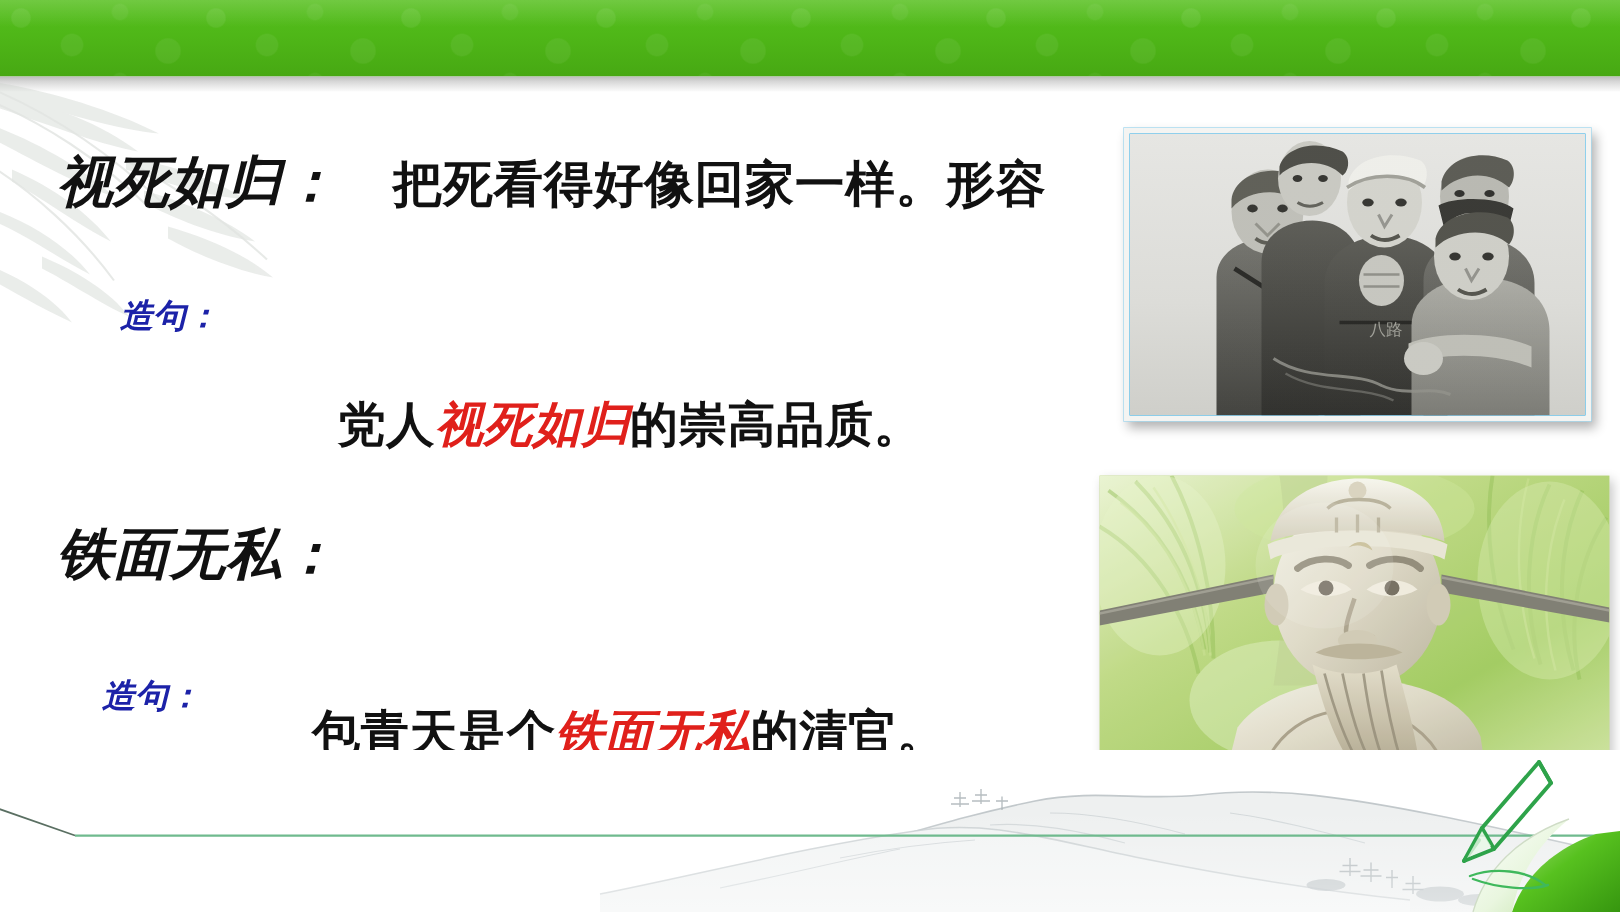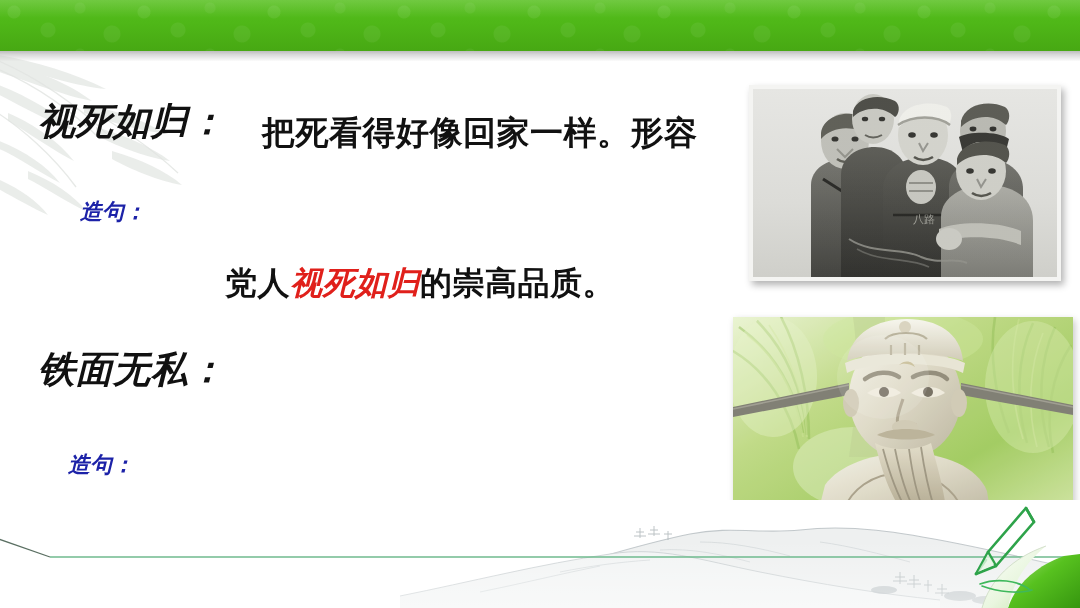--- a/index.html
+++ b/index.html
@@ -100,21 +100,21 @@
     line-height: 50px;
     white-space: nowrap;
   }
   .hl-red {
     color: #e0201b;
     font-style: italic;
   }
 
   
   #term-1        { left: 38px;  top: 82px;  }
-  #defn-1-line-1 { left: 262px; top: 90px;  }
+  #defn-1-line-1 { left: 262px; top: 80px;  }
   #defn-1-line-2 { left: 262px; top: 130px; }
 
   
   #label-zaoju-1   { left: 80px;  top: 190px; }
   #sent-1-line-1   { left: 225px; top: 192px; }
   #sent-1-line-2   { left: 225px; top: 240px; }
 
   
   #term-2  { left: 38px;  top: 330px; }
   #defn-2  { left: 238px; top: 336px; }
@@ -203,20 +203,21 @@
   <div class="label-zaoju" id="label-zaoju-1">造句：</div>
 
 
   <div class="cn sentence" id="sent-1-line-2"><span>党人</span><span class="hl-red">视死如归</span><span>的崇高品质。</span></div>
 
   <div class="cn term" id="term-2">铁面无私：</div>
 
 
   <div class="label-zaoju" id="label-zaoju-2">造句：</div>
 
+  <div class="cn sentence" id="sent-2"><span>包青天是个</span><span class="hl-red">铁面无私</span><span>的清官。</span></div>
 
   <div class="photo" id="photo-soldiers">
     <svg viewBox="0 0 304 188" xmlns="http://www.w3.org/2000/svg" preserveAspectRatio="none">
       <defs>
         <linearGradient id="bwBg" x1="0" y1="0" x2="0" y2="1">
           <stop offset="0%" stop-color="#e6e6e3"></stop>
           <stop offset="60%" stop-color="#dcdcd8"></stop>
           <stop offset="100%" stop-color="#cfcfca"></stop>
         </linearGradient>
         <linearGradient id="coatA" x1="0" y1="0" x2="0" y2="1">

